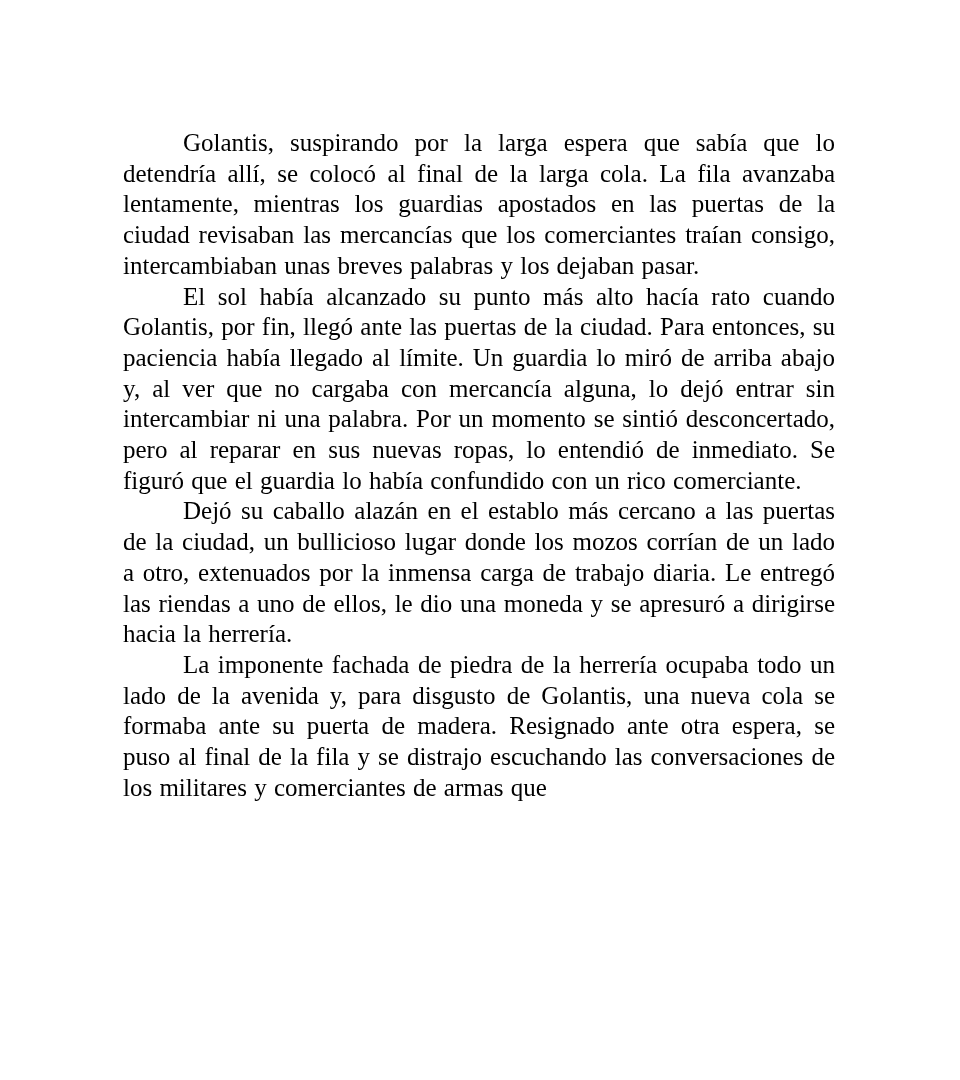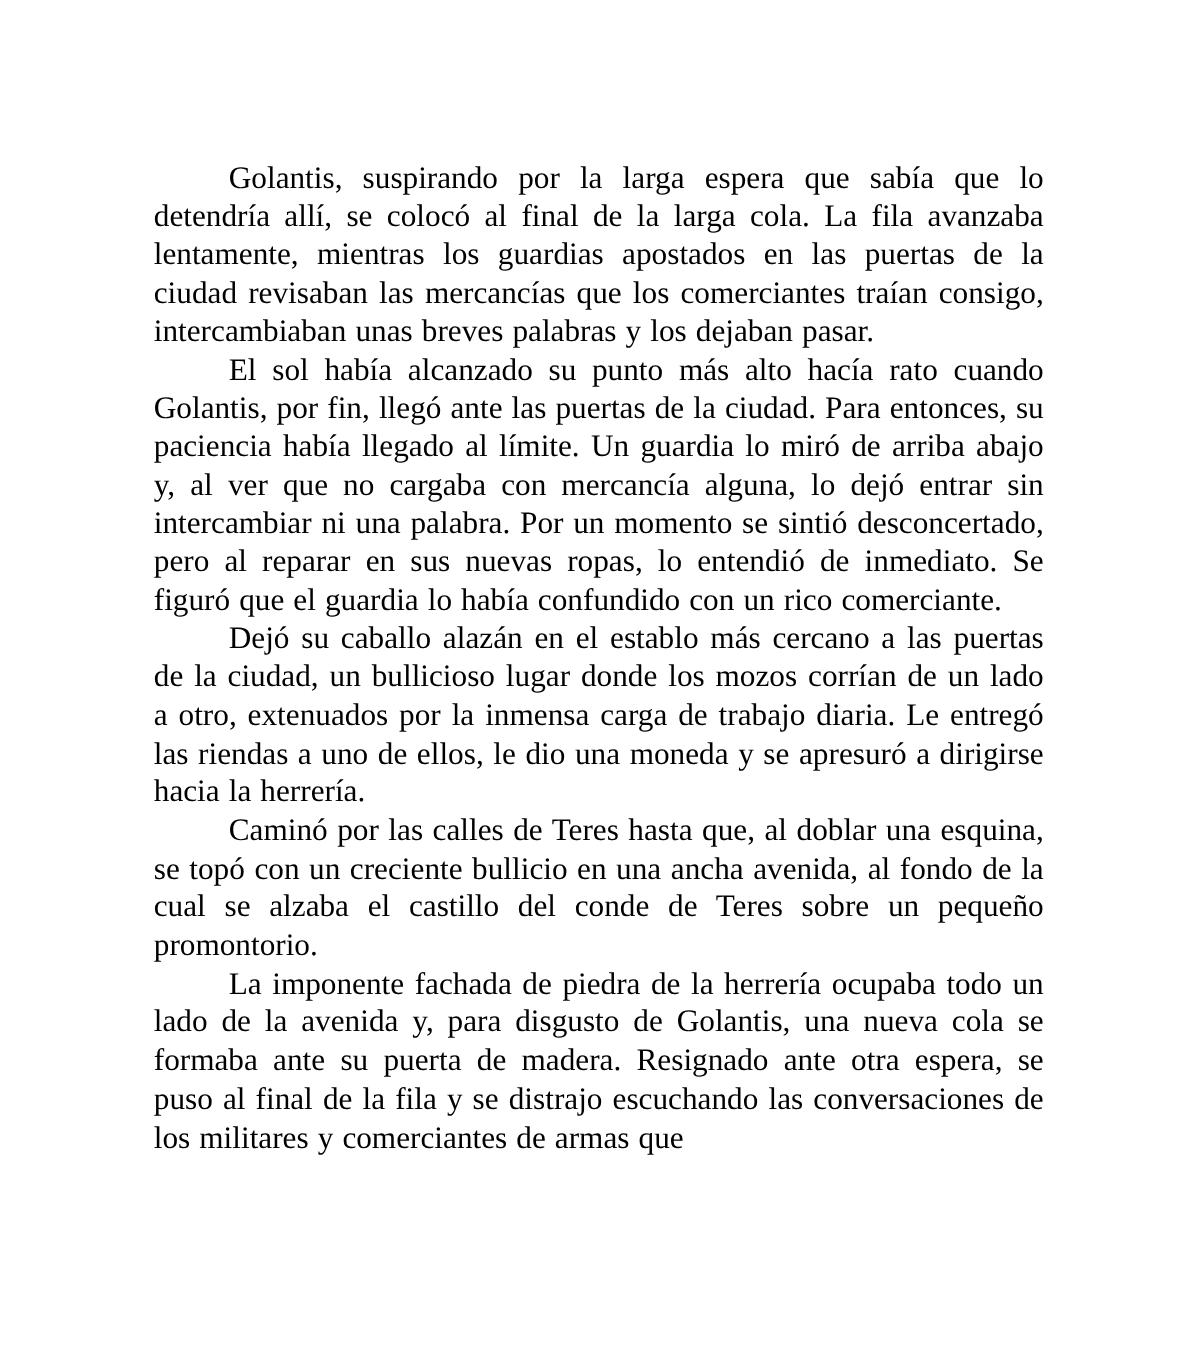--- a/index.html
+++ b/index.html
@@ -32,16 +32,15 @@
     }
   </style>
 </head>
 <body>
 
 <div class="page">
   <div class="text-block">
     <p>Golantis, suspirando por la larga espera que sabía que lo detendría allí, se colocó al final de la larga cola. La fila avanzaba lentamente, mientras los guardias apostados en las puertas de la ciudad revisaban las mercancías que los comerciantes traían consigo, intercambiaban unas breves palabras y los dejaban pasar.</p>
     <p>El sol había alcanzado su punto más alto hacía rato cuando Golantis, por fin, llegó ante las puertas de la ciudad. Para entonces, su paciencia había llegado al límite. Un guardia lo miró de arriba abajo y, al ver que no cargaba con mercancía alguna, lo dejó entrar sin intercambiar ni una palabra. Por un momento se sintió desconcertado, pero al reparar en sus nuevas ropas, lo entendió de inmediato. Se figuró que el guardia lo había confundido con un rico comerciante.</p>
     <p>Dejó su caballo alazán en el establo más cercano a las puertas de la ciudad, un bullicioso lugar donde los mozos corrían de un lado a otro, extenuados por la inmensa carga de trabajo diaria. Le entregó las riendas a uno de ellos, le dio una moneda y se apresuró a dirigirse hacia la herrería.</p>
-    <p>Caminó por las calles de Teres hasta que, al doblar una esquina, se topó con un creciente bullicio en una ancha avenida, al fondo de la cual se alzaba el castillo del conde de Teres sobre un pequeño promontorio.</p>
     <p>La imponente fachada de piedra de la herrería ocupaba todo un lado de la avenida y, para disgusto de Golantis, una nueva cola se formaba ante su puerta de madera. Resignado ante otra espera, se puso al final de la fila y se distrajo escuchando las conversaciones de los militares y comerciantes de armas que</p>
   </div>
 </div>
 
 </body></html>

